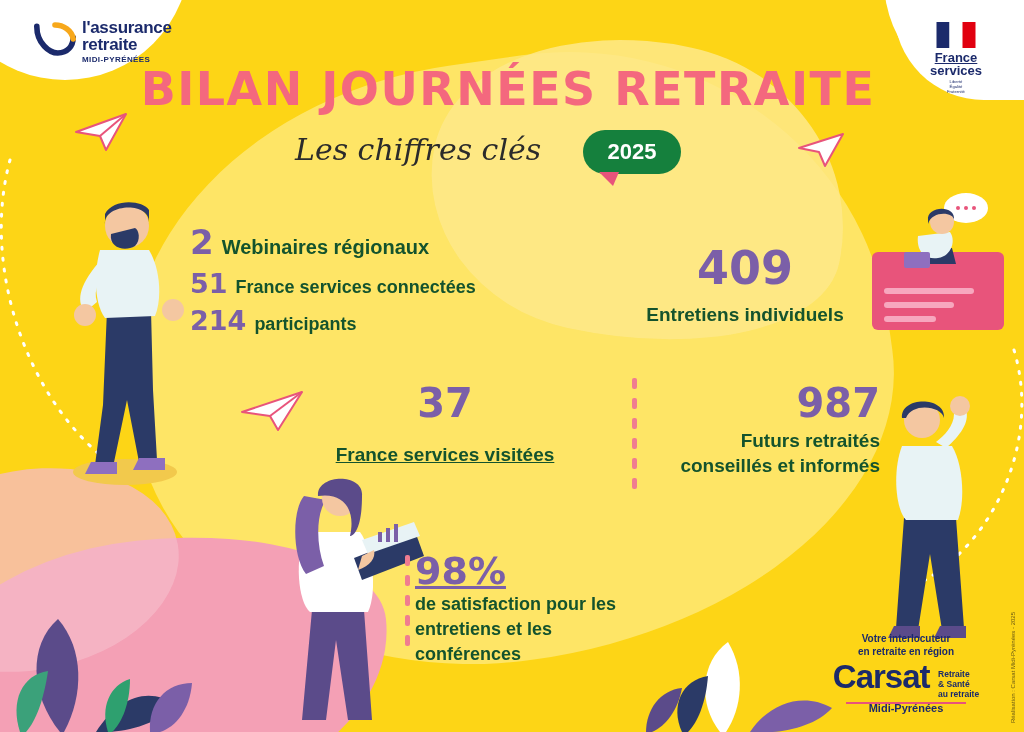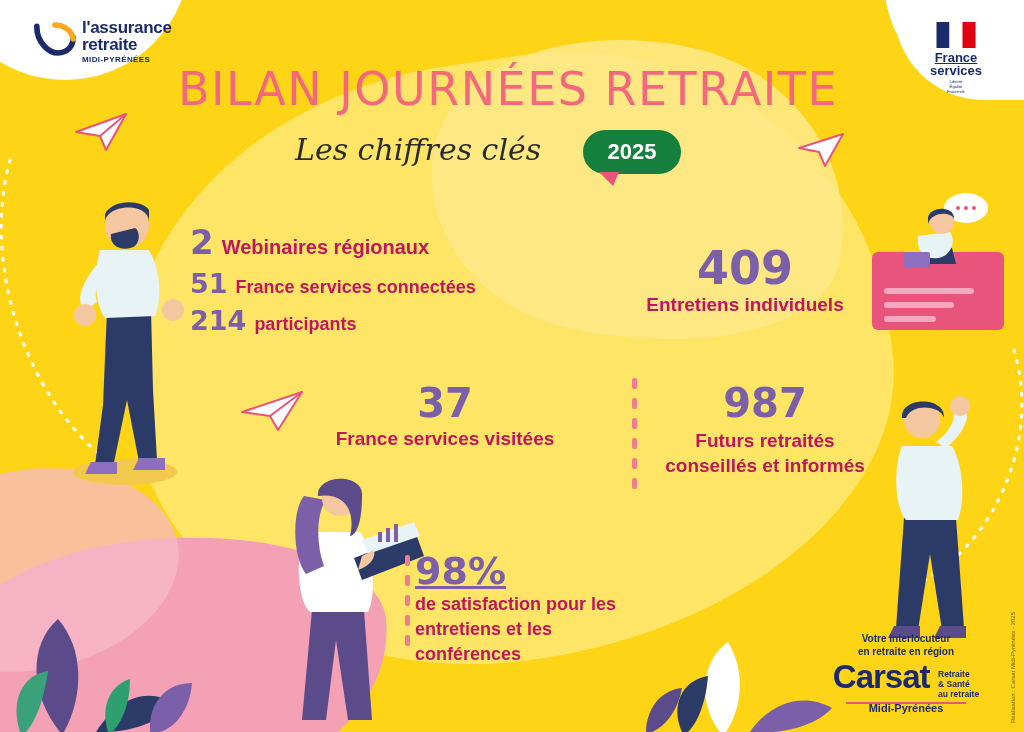--- a/index.html
+++ b/index.html
@@ -53,21 +53,21 @@
 
   .logo-fs{position:absolute;right:28px;top:22px;width:80px;height:62px;text-align:center;}
   .flag{width:40px;height:26px;margin:0 auto;display:block;}
   .logo-fs .fs1{font-size:13px;font-weight:bold;color:#1B2A6B;line-height:13px;margin-top:3px;text-decoration:underline;}
   .logo-fs .fs2{font-size:13px;font-weight:bold;color:#1B2A6B;line-height:13px;}
   .logo-fs .devise{font-size:4.2px;color:#1B2A6B;line-height:5px;margin-top:2px;}
 
   
   .title{
     position:absolute;left:0;right:8px;top:62px;text-align:center;
-    font-size:46px;font-weight:normal;color:#F4687E;letter-spacing:1.5px;
+    font-size:46px;font-weight:bold;color:#F4687E;letter-spacing:1.5px;
     font-family:"DejaVu Sans",sans-serif;
   }
   .subtitle{
     position:absolute;left:295px;top:132px;
     font-size:30px;color:#2B2B2B;font-style:italic;
     font-family:"DejaVu Serif",serif;
   }
   .year-bubble{
     position:absolute;left:583px;top:130px;width:98px;height:44px;
     background:#15803d;border-radius:22px;color:#fff;
@@ -75,41 +75,41 @@
   }
   .year-bubble:after{
     content:"";position:absolute;left:16px;bottom:-12px;
     border-left:14px solid transparent;border-right:6px solid transparent;
     border-top:14px solid #E8547B;
   }
 
   
   .stat{position:absolute;}
   .num{color:#7B5FA8;font-weight:bold;font-family:"DejaVu Sans",sans-serif;}
-  .lbl{color:#be185d;font-weight:bold;}
+  .lbl{color:#14532d;font-weight:bold;}
 
   
   .s1{left:190px;top:222px;width:360px;}
   .s1 .r{display:flex;align-items:baseline;gap:8px;margin-bottom:6px;}
   .s1 .n1{font-size:34px;}
   .s1 .t1{font-size:20px;}
   .s1 .n2{font-size:27px;}
   .s1 .t2{font-size:18px;}
   .s1 .n3{font-size:27px;}
   .s1 .t3{font-size:18px;}
 
   .s2{left:620px;top:244px;width:250px;text-align:center;}
   .s2 .n{font-size:46px;line-height:48px;}
-  .s2 .t{font-size:19px;margin-top:2px;}
+  .s2 .t{font-size:19px;margin-top:12px;}
 
   .s3{left:300px;top:382px;width:290px;text-align:center;}
   .s3 .n{font-size:40px;line-height:42px;}
-  .s3 .t{font-size:19px;margin-top:4px;}
-
-  .s4{left:650px;top:382px;width:230px;text-align:center;}
+  .s3 .t{font-size:19px;margin-top:20px;text-decoration:underline;}
+
+  .s4{left:650px;top:382px;width:230px;text-align:right;}
   .s4 .n{font-size:40px;line-height:42px;}
   .s4 .t{font-size:19px;margin-top:4px;line-height:25px;}
 
   .s5{left:415px;top:550px;width:240px;}
   .s5 .n{font-size:38px;line-height:42px;text-decoration:underline;}
   .s5 .t{font-size:18px;line-height:25px;}
 
   
   .dots{position:absolute;display:flex;flex-direction:column;gap:9px;}
   .dots i{display:block;width:5px;height:11px;background:#F07C90;border-radius:2px;}

